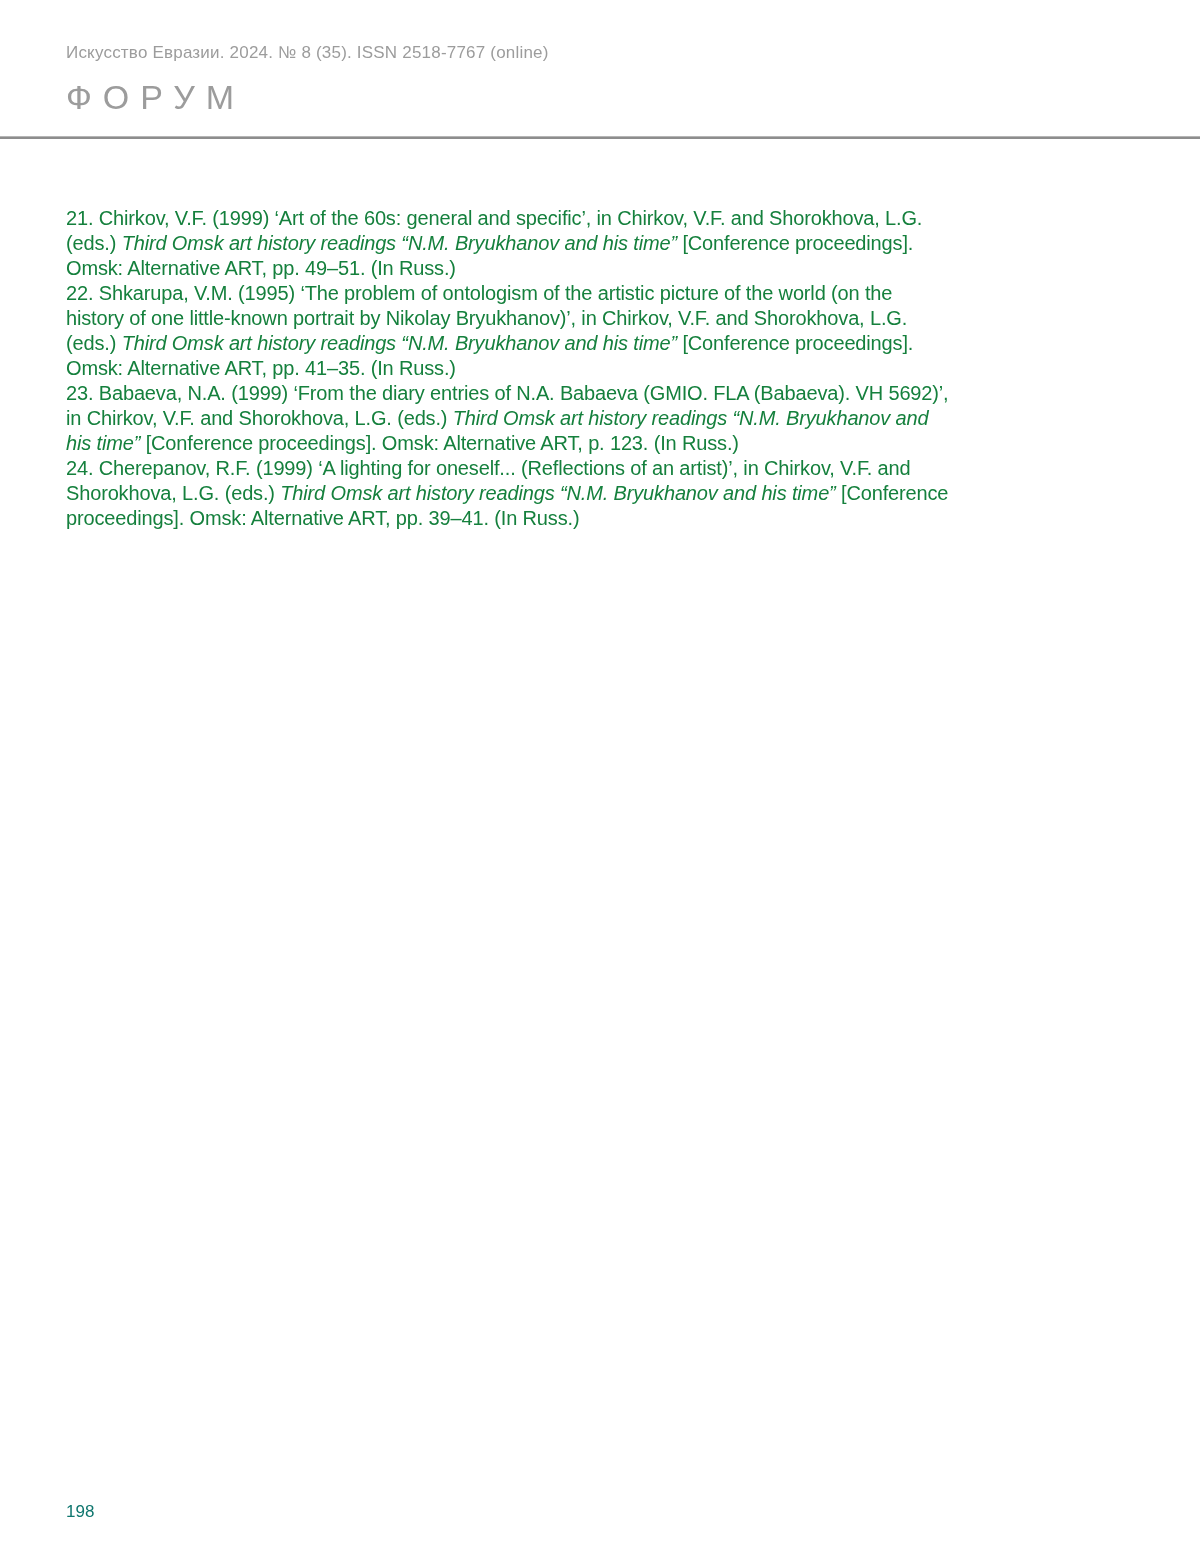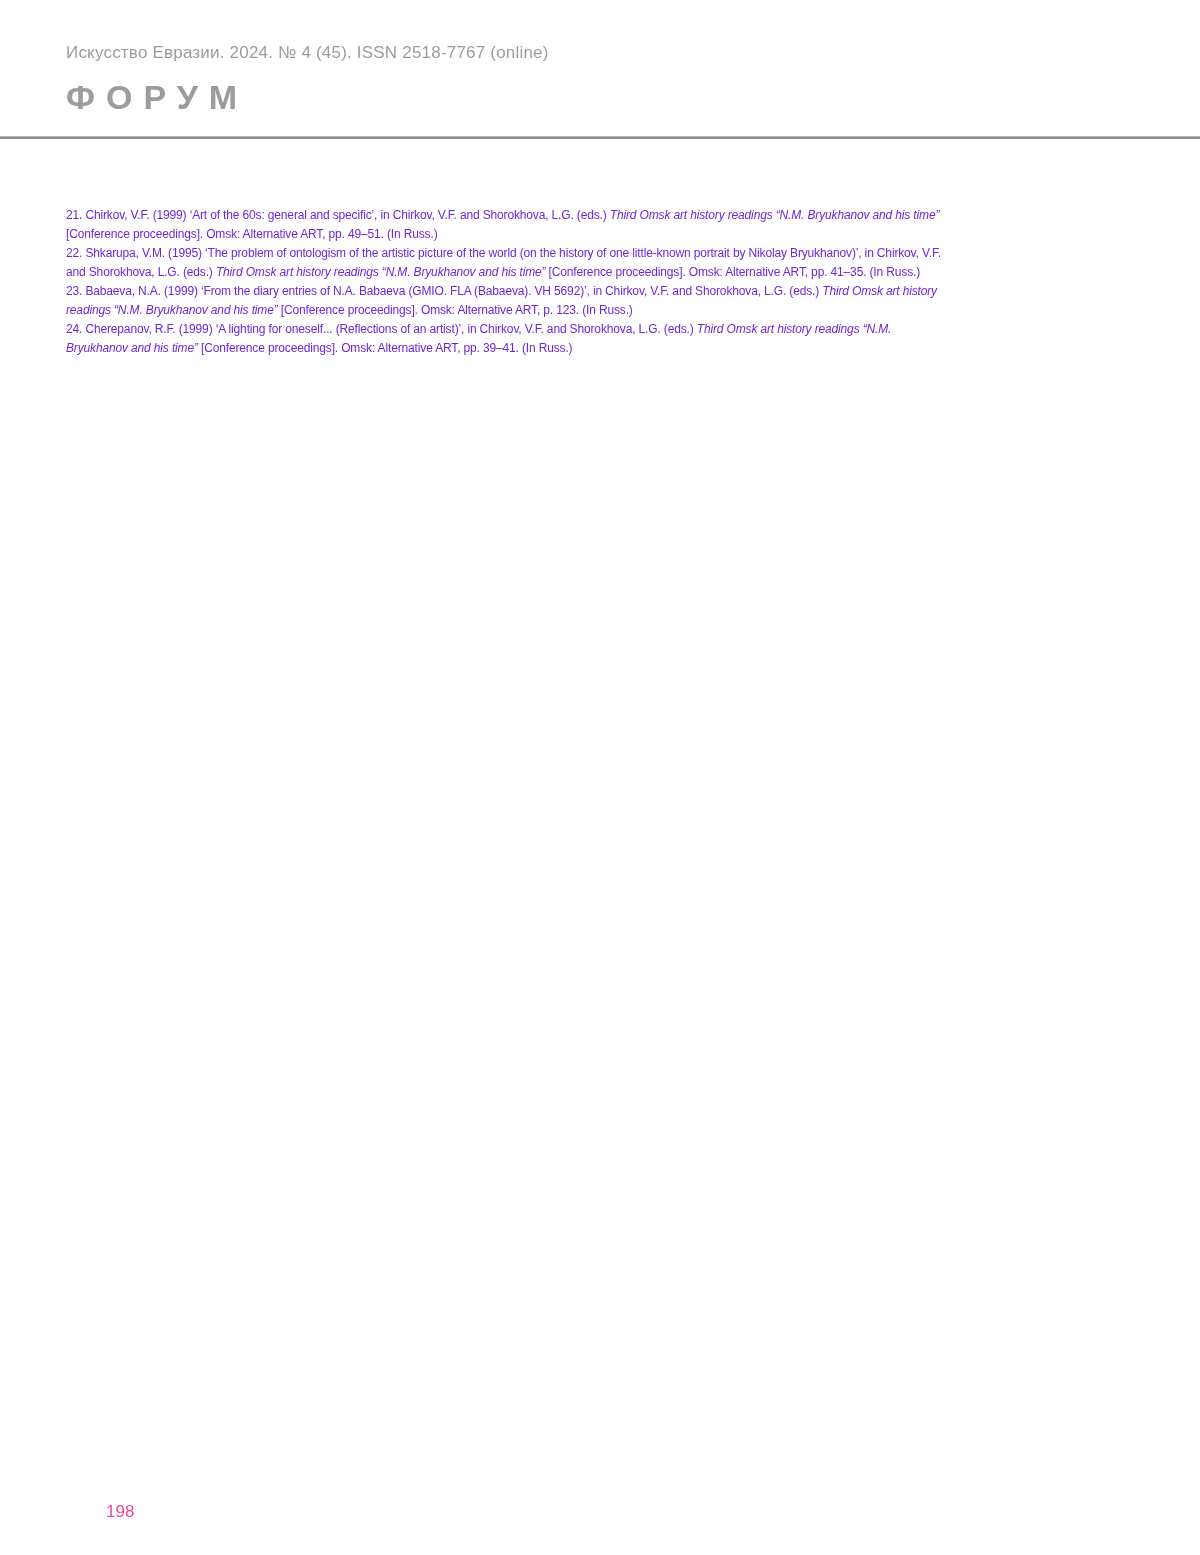--- a/index.html
+++ b/index.html
@@ -24,67 +24,66 @@
   .journal-line {
     font-size: 17px;
     line-height: 22px;
     color: #9c9c9c;
     letter-spacing: 0.2px;
   }
   .section-title {
     margin-top: 14px;
     font-size: 34px;
     line-height: 38px;
-    font-weight: 700;
+    font-weight: 400;
     color: #9c9c9c;
     letter-spacing: 11px;
   }
   .rule {
     position: absolute;
     left: 0;
     top: 136px;
     width: 1200px;
     height: 3px;
     background: #8d8d8d;
     border-top: 1px solid #b5b5b5;
     box-sizing: border-box;
   }
   .references {
     position: absolute;
     left: 66px;
     top: 206px;
     width: 888px;
-    font-size: 12px;
-    line-height: 19px;
-    color: #6d28d9;
+    font-size: 20px;
+    line-height: 25px;
+    color: #15803d;
     letter-spacing: -0.15px;
   }
   .references p.ref {
     margin: 0;
     padding: 0;
   }
   .references em {
     font-style: italic;
   }
   .footer {
     position: absolute;
     left: 66px;
     top: 1502px;
     font-size: 17px;
-    color: #ec4899;
-    margin-left: 40px;
+    color: #0f766e;
   }
 </style>
 </head>
 <body>
 
 <div class="page">
 
   <div class="header">
-    <div class="journal-line">Искусство Евразии. 2024. № 4 (45). ISSN 2518-7767 (online)</div>
+    <div class="journal-line">Искусство Евразии. 2024. № 8 (35). ISSN 2518-7767 (online)</div>
     <div class="section-title">ФОРУМ</div>
   </div>
 
   <div class="rule"></div>
 
   <div class="references">
       <p class="ref"><span>21. Chirkov, V.F. (1999) ‘Art of the 60s: general and specific’, in Chirkov, V.F. and Shorokhova, L.G. (eds.) </span><em>Third Omsk art history readings “N.M. Bryukhanov and his time”</em><span> [Conference proceedings]. Omsk: Alternative ART, pp. 49–51. (In Russ.)</span></p>
       <p class="ref"><span>22. Shkarupa, V.M. (1995) ‘The problem of ontologism of the artistic picture of the world (on the history of one little-known portrait by Nikolay Bryukhanov)’, in Chirkov, V.F. and Shorokhova, L.G. (eds.) </span><em>Third Omsk art history readings “N.M. Bryukhanov and his time”</em><span> [Conference proceedings]. Omsk: Alternative ART, pp. 41–35. (In Russ.)</span></p>
       <p class="ref"><span>23. Babaeva, N.A. (1999) ‘From the diary entries of N.A. Babaeva (GMIO. FLA (Babaeva). VH 5692)’, in Chirkov, V.F. and Shorokhova, L.G. (eds.) </span><em>Third Omsk art history readings “N.M. Bryukhanov and his time”</em><span> [Conference proceedings]. Omsk: Alternative ART, p. 123. (In Russ.)</span></p>
       <p class="ref"><span>24. Cherepanov, R.F. (1999) ‘A lighting for oneself... (Reflections of an artist)’, in Chirkov, V.F. and Shorokhova, L.G. (eds.) </span><em>Third Omsk art history readings “N.M. Bryukhanov and his time”</em><span> [Conference proceedings]. Omsk: Alternative ART, pp. 39–41. (In Russ.)</span></p>

